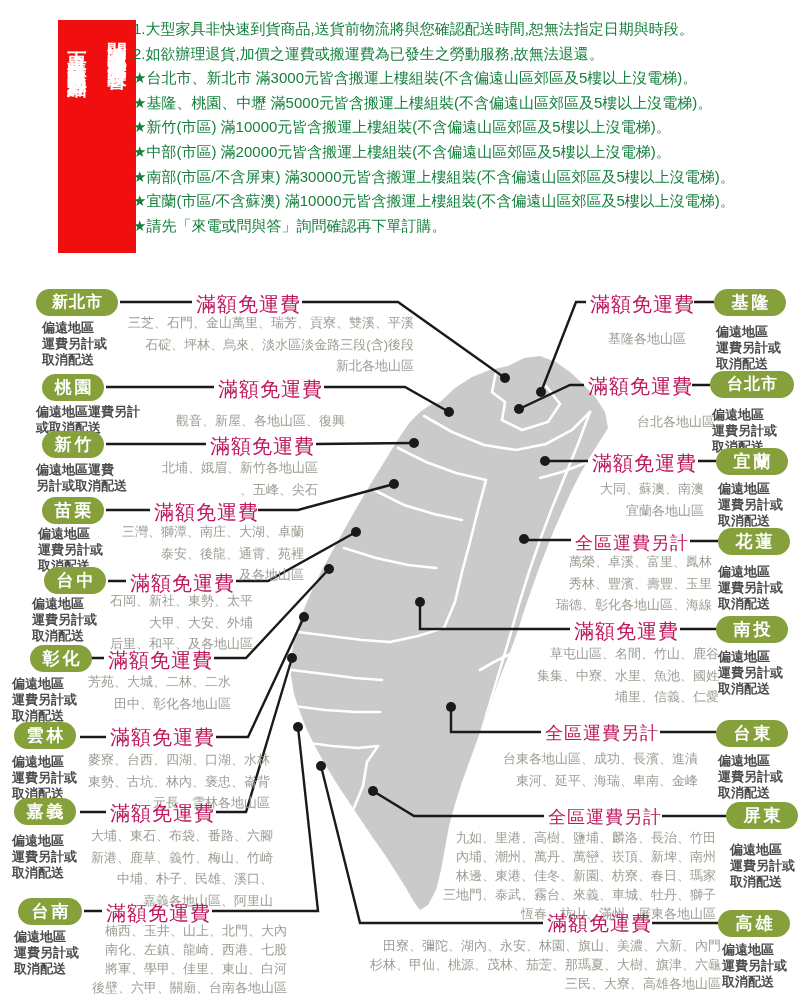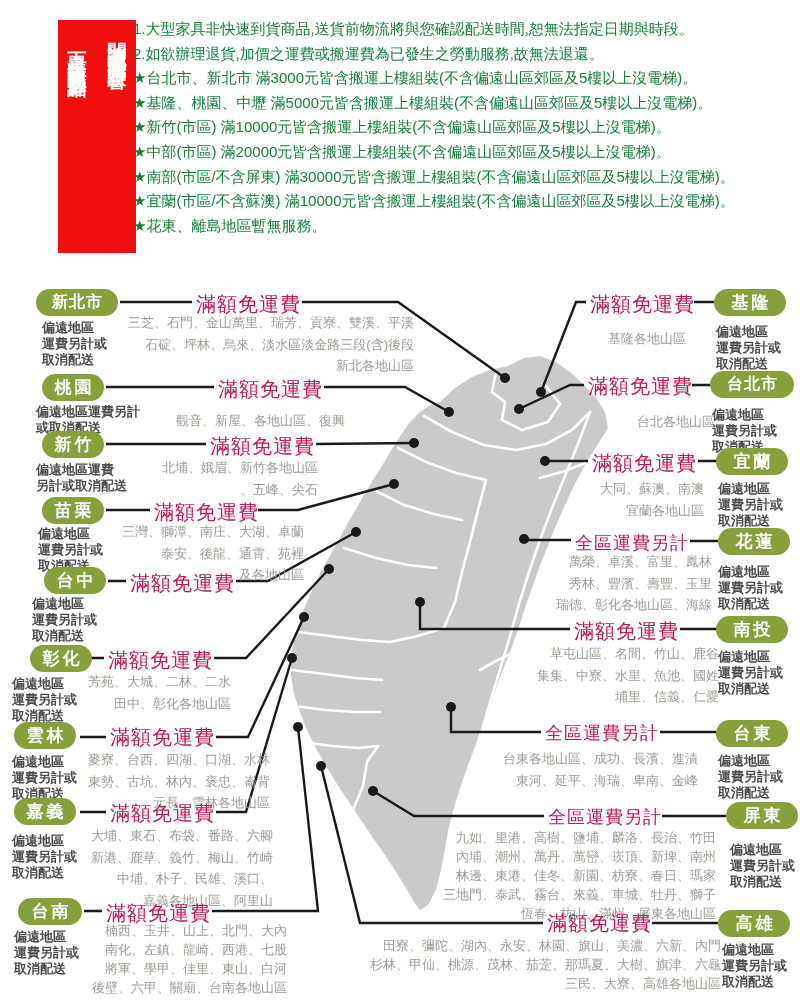--- a/index.html
+++ b/index.html
@@ -110,21 +110,21 @@
 
   <div id="notices">
     <div>1.大型家具非快速到貨商品,送貨前物流將與您確認配送時間,恕無法指定日期與時段。</div>
     <div>2.如欲辦理退貨,加價之運費或搬運費為已發生之勞動服務,故無法退還。</div>
     <div>★台北市、新北市 滿3000元皆含搬運上樓組裝(不含偏遠山區郊區及5樓以上沒電梯)。</div>
     <div>★基隆、桃園、中壢 滿5000元皆含搬運上樓組裝(不含偏遠山區郊區及5樓以上沒電梯)。</div>
     <div>★新竹(市區) 滿10000元皆含搬運上樓組裝(不含偏遠山區郊區及5樓以上沒電梯)。</div>
     <div>★中部(市區) 滿20000元皆含搬運上樓組裝(不含偏遠山區郊區及5樓以上沒電梯)。</div>
     <div>★南部(市區/不含屏東) 滿30000元皆含搬運上樓組裝(不含偏遠山區郊區及5樓以上沒電梯)。</div>
     <div>★宜蘭(市區/不含蘇澳) 滿10000元皆含搬運上樓組裝(不含偏遠山區郊區及5樓以上沒電梯)。</div>
-    <div>★花東、離島地區暫無服務。</div>
+    <div>★請先「來電或問與答」詢問確認再下單訂購。</div>
   </div>
 
   <div class="pill p3" style="left:36px;top:289px;width:82px;">新北市</div>
   <div class="fee" style="left:196px;top:291px;">滿額免運費</div>
   <div class="note" style="left:42px;top:320px;">偏遠地區
 運費另計或
 取消配送</div>
   <div class="areas" style="left:128px;top:312px;">三芝、石門、金山萬里、瑞芳、貢寮、雙溪、平溪
 石碇、坪林、烏來、淡水區淡金路三段(含)後段
 新北各地山區</div>
@@ -180,20 +180,23 @@
 瑞德、彰化各地山區、海線</div>
   <div class="note" style="left:718px;top:564px;">偏遠地區
 運費另計或
 取消配送</div>
 
   <div class="pill" style="left:44px;top:567px;width:62px;">台中</div>
   <div class="fee" style="left:130px;top:570px;">滿額免運費</div>
   <div class="note" style="left:32px;top:596px;">偏遠地區
 運費另計或
 取消配送</div>
+  <div class="areas" style="left:110px;top:590px;">石岡、新社、東勢、太平
+大甲、大安、外埔
+后里、和平、及各地山區</div>
 
   <div class="fee" style="left:574px;top:618px;">滿額免運費</div>
   <div class="pill" style="left:716px;top:616px;width:72px;">南投</div>
   <div class="areas" style="left:537px;top:643px;">草屯山區、名間、竹山、鹿谷
 集集、中寮、水里、魚池、國姓
 埔里、信義、仁愛</div>
   <div class="note" style="left:718px;top:649px;">偏遠地區
 運費另計或
 取消配送</div>
 

